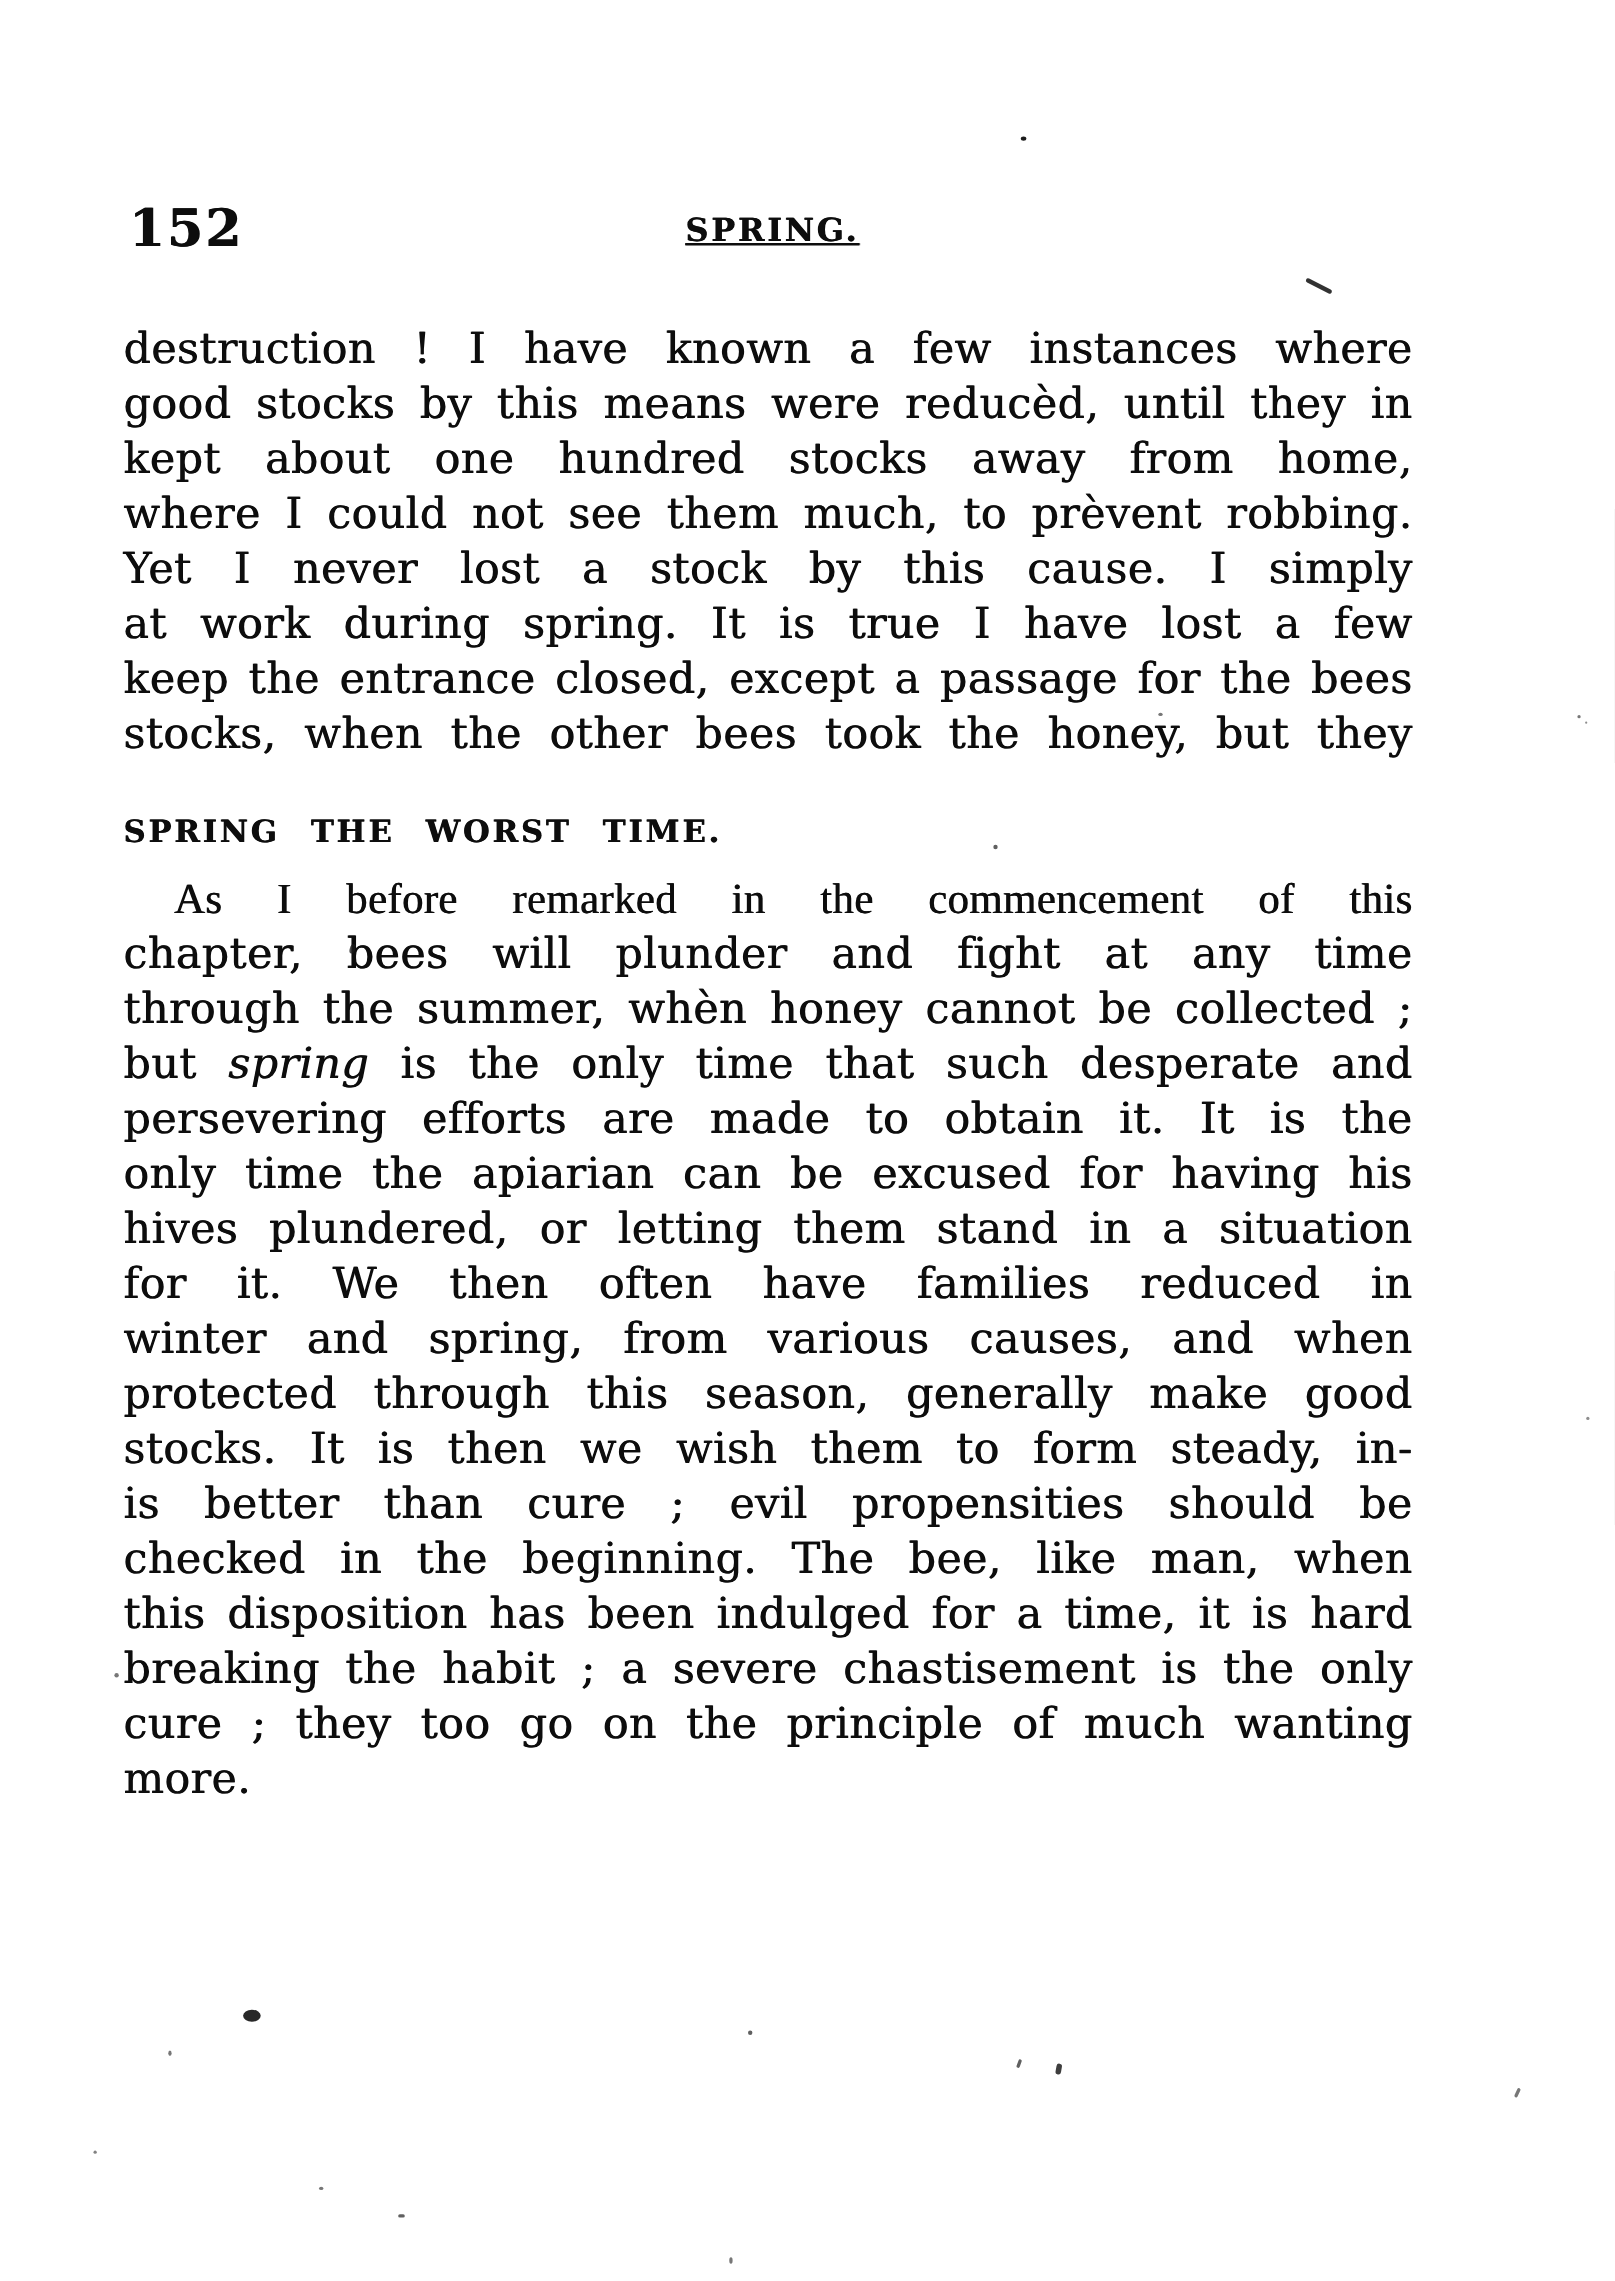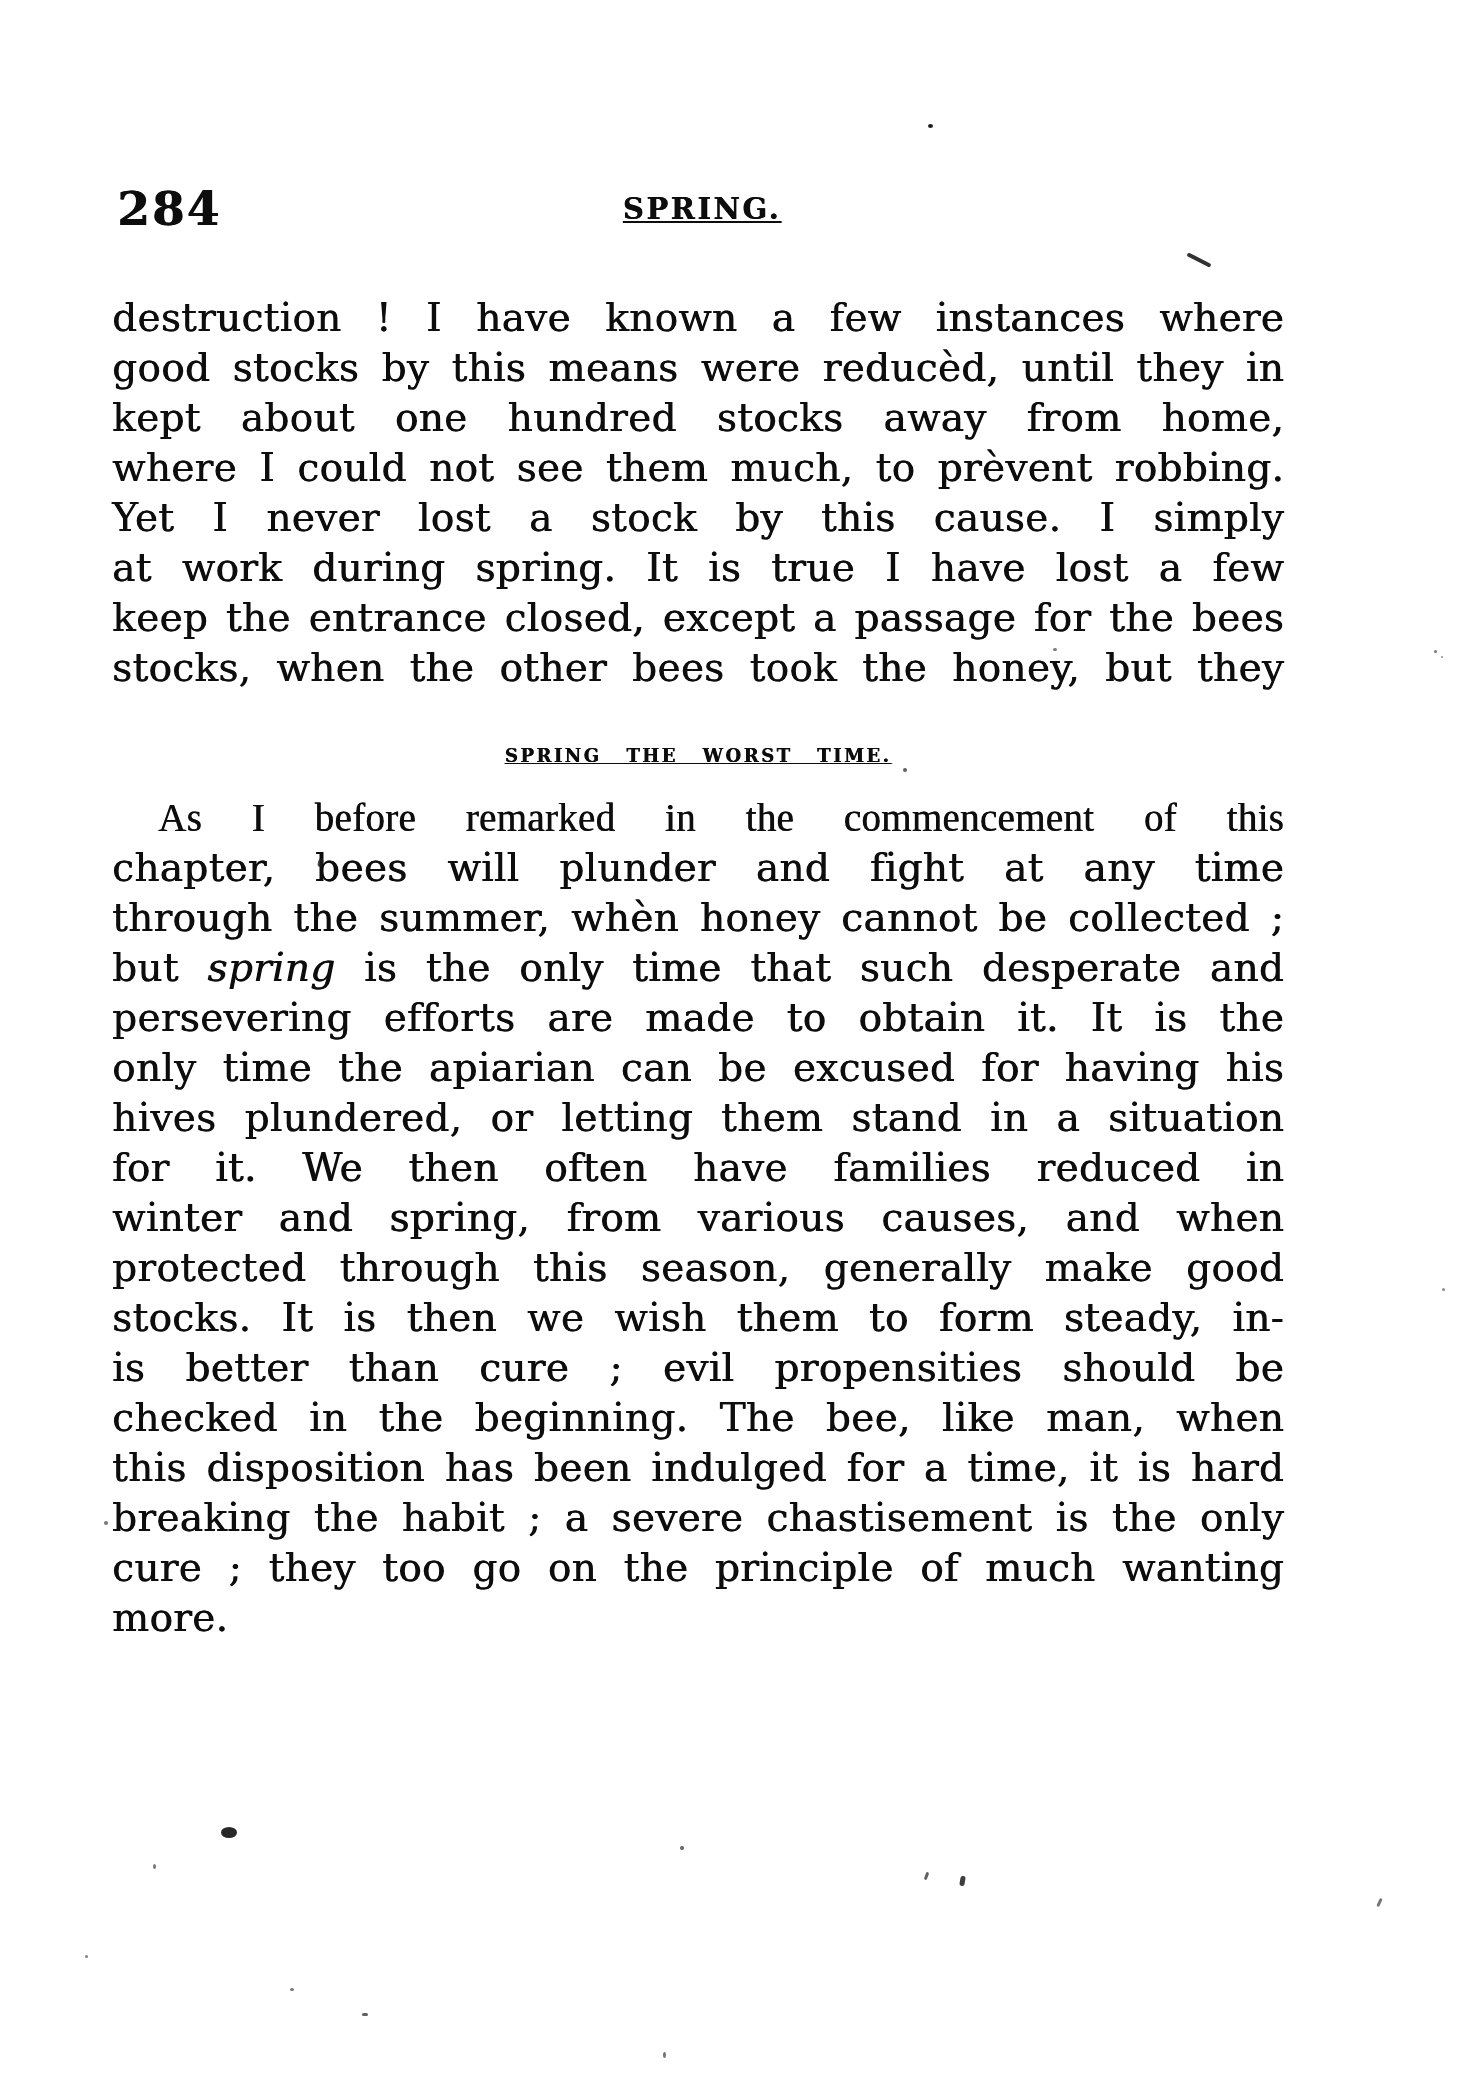--- a/index.html
+++ b/index.html
@@ -48,44 +48,42 @@
     letter-spacing: 0.3px;
     word-spacing: 1.5px;
     text-shadow: 0.6px 0 0 currentColor;
     white-space: normal;
   }
   .line.last { text-align-last: left; }
   .paragraph { margin: 0; }
   [data-para-index="1"] .line:first-child { text-indent: 46px; font-family: Liberation Serif, serif; }
   .section-heading {
     margin: 46px 0 21px 0;
-    text-align: center;
-    font-size: 18px;
+    font-size: 28px;
     line-height: 33px;
     font-weight: 700;
     letter-spacing: 2.5px;
     word-spacing: 16px;
     text-shadow: 0.5px 0 0 currentColor;
-    text-decoration: underline;
   }
   i { font-style: italic; }
   
   .speck {
     position: absolute;
     background: #1c1c1c;
     border-radius: 50%;
   }
   .speck.bar { border-radius: 3px; }
 </style>
 </head>
 <body>
 
 <div class="page">
 
-  <div class="page-number">284</div>
+  <div class="page-number">152</div>
 
   <div class="running-title">SPRING.</div>
 
   <div class="text-column">
     <div class="paragraph" data-para-index="0">
         <div class="line">destruction !  I have known a few instances where</div>
         <div class="line">good stocks by this means were reducèd, until they in</div>
         <div class="line">kept about one hundred stocks away from home,</div>
         <div class="line">where I could not see them much, to prèvent robbing.</div>
         <div class="line">Yet I never lost a stock by this cause.  I simply</div>

